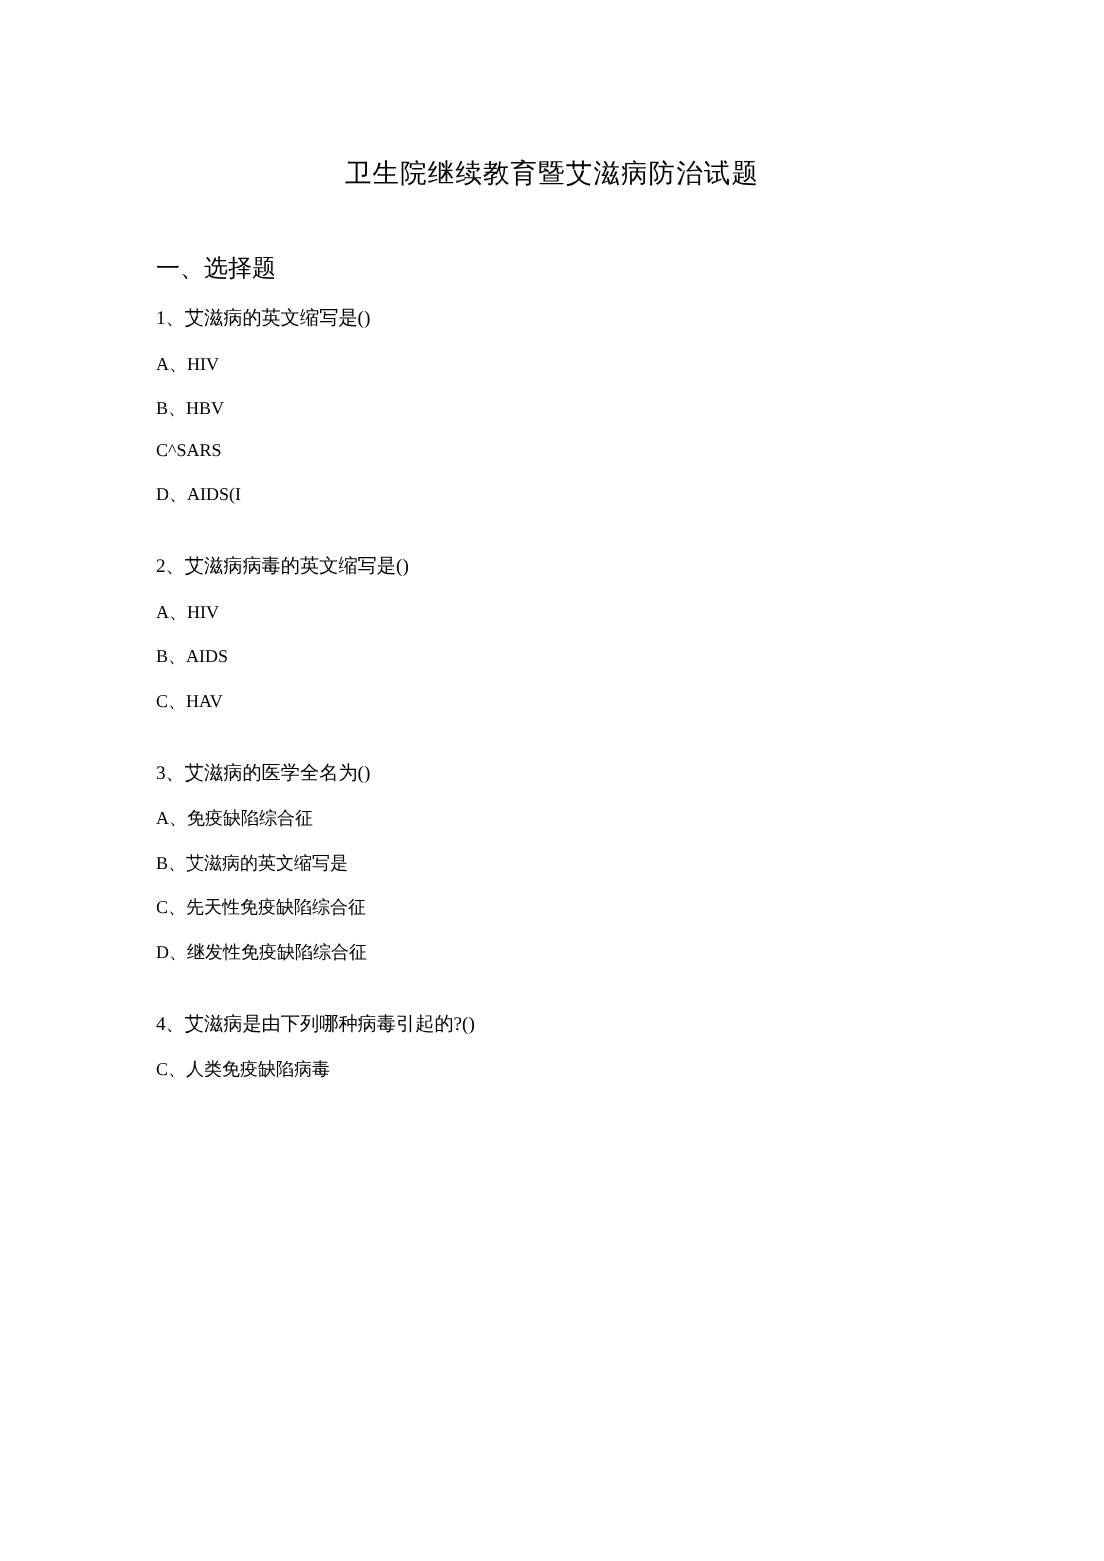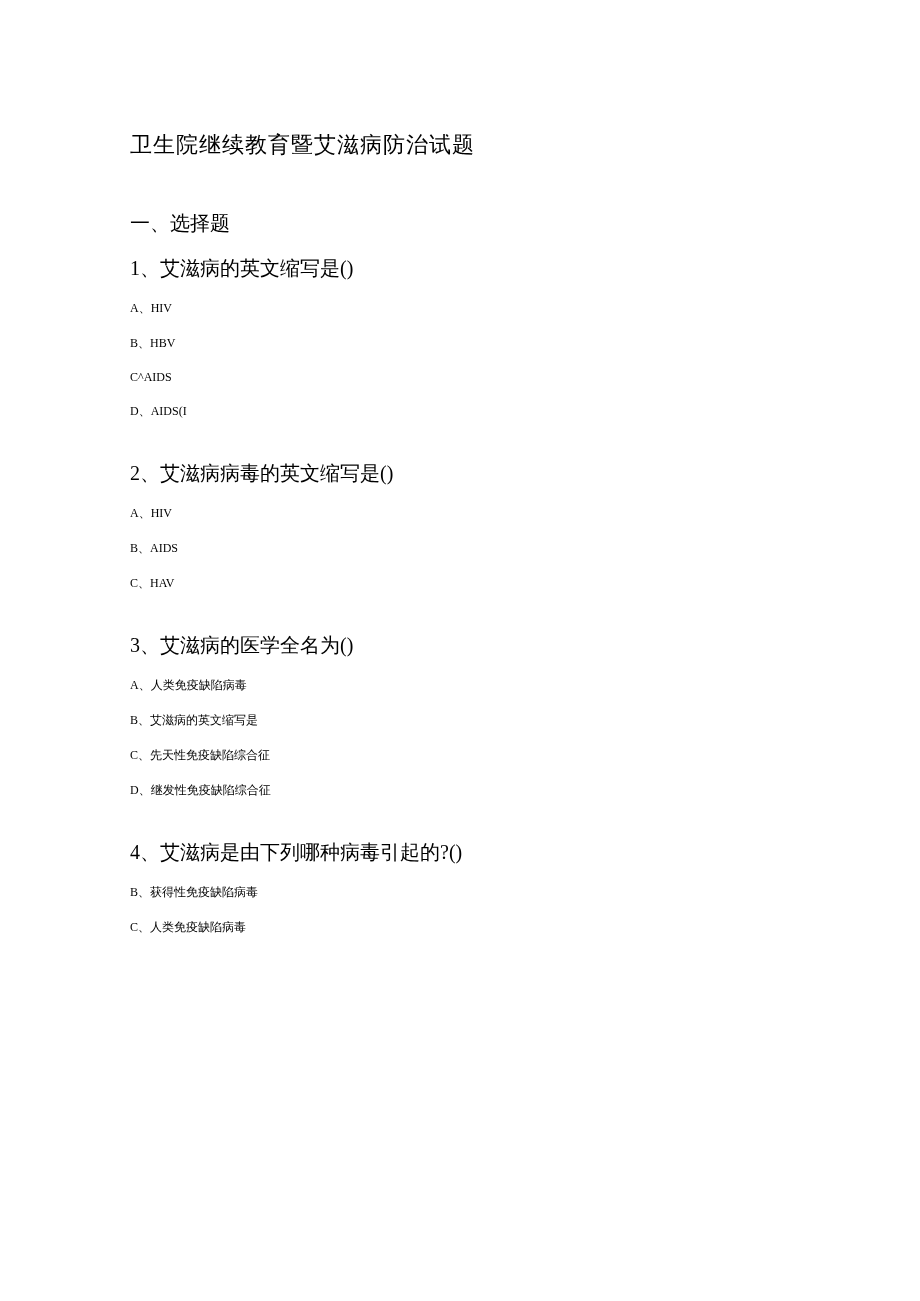--- a/index.html
+++ b/index.html
@@ -9,68 +9,68 @@
     }
     body {
       width: 920px;
       height: 1301px;
       background: #ffffff;
       font-family: "SimSun", "宋体", serif;
       color: #000000;
       padding: 130px 130px 0 130px;
     }
     .title {
+      text-align: center;
       font-size: 22px;
       font-weight: normal;
       margin-bottom: 50px;
       letter-spacing: 1px;
     }
     .section-header {
       font-size: 20px;
       margin-bottom: 18px;
     }
     .question {
       margin-bottom: 40px;
     }
     .question-text {
-      font-size: 20px;
+      font-size: 16px;
       margin-bottom: 18px;
     }
     .option {
-      font-size: 12px;
+      font-size: 15px;
       margin-bottom: 18px;
     }
   </style>
 </head>
 <body>
 
 <h1 class="title">卫生院继续教育暨艾滋病防治试题</h1>
 
 <div class="section-header">一、选择题</div>
 
 <div class="question">
   <div class="question-text">1、艾滋病的英文缩写是()</div>
   <div class="option">A、HIV</div>
   <div class="option">B、HBV</div>
-  <div class="option">C^AIDS</div>
+  <div class="option">C^SARS</div>
   <div class="option">D、AIDS(I</div>
 </div>
 
 <div class="question">
   <div class="question-text">2、艾滋病病毒的英文缩写是()</div>
   <div class="option">A、HIV</div>
   <div class="option">B、AIDS</div>
   <div class="option">C、HAV</div>
 </div>
 
 <div class="question">
   <div class="question-text">3、艾滋病的医学全名为()</div>
-  <div class="option">A、人类免疫缺陷病毒</div>
+  <div class="option">A、免疫缺陷综合征</div>
   <div class="option">B、艾滋病的英文缩写是</div>
   <div class="option">C、先天性免疫缺陷综合征</div>
   <div class="option">D、继发性免疫缺陷综合征</div>
 </div>
 
 <div class="question">
   <div class="question-text">4、艾滋病是由下列哪种病毒引起的?()</div>
-  <div class="option">B、获得性免疫缺陷病毒</div>
   <div class="option">C、人类免疫缺陷病毒</div>
 </div>
 
 </body></html>

